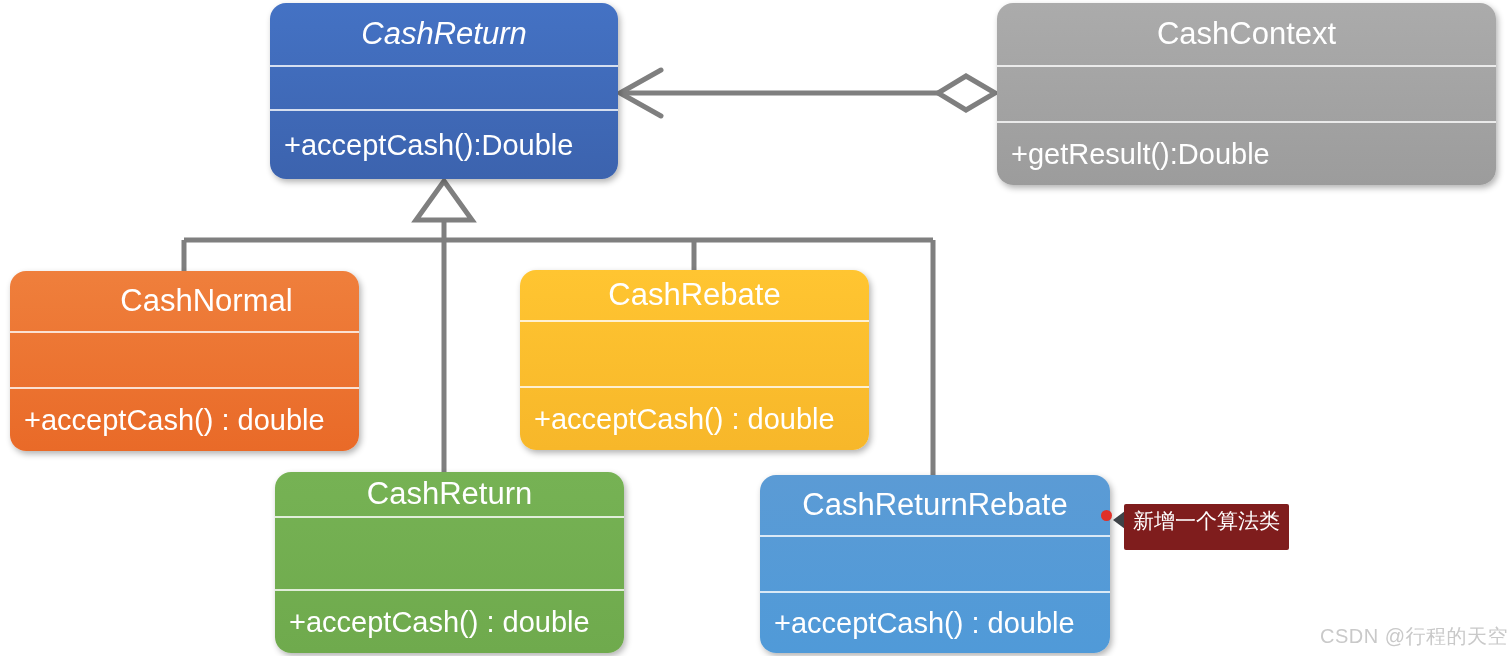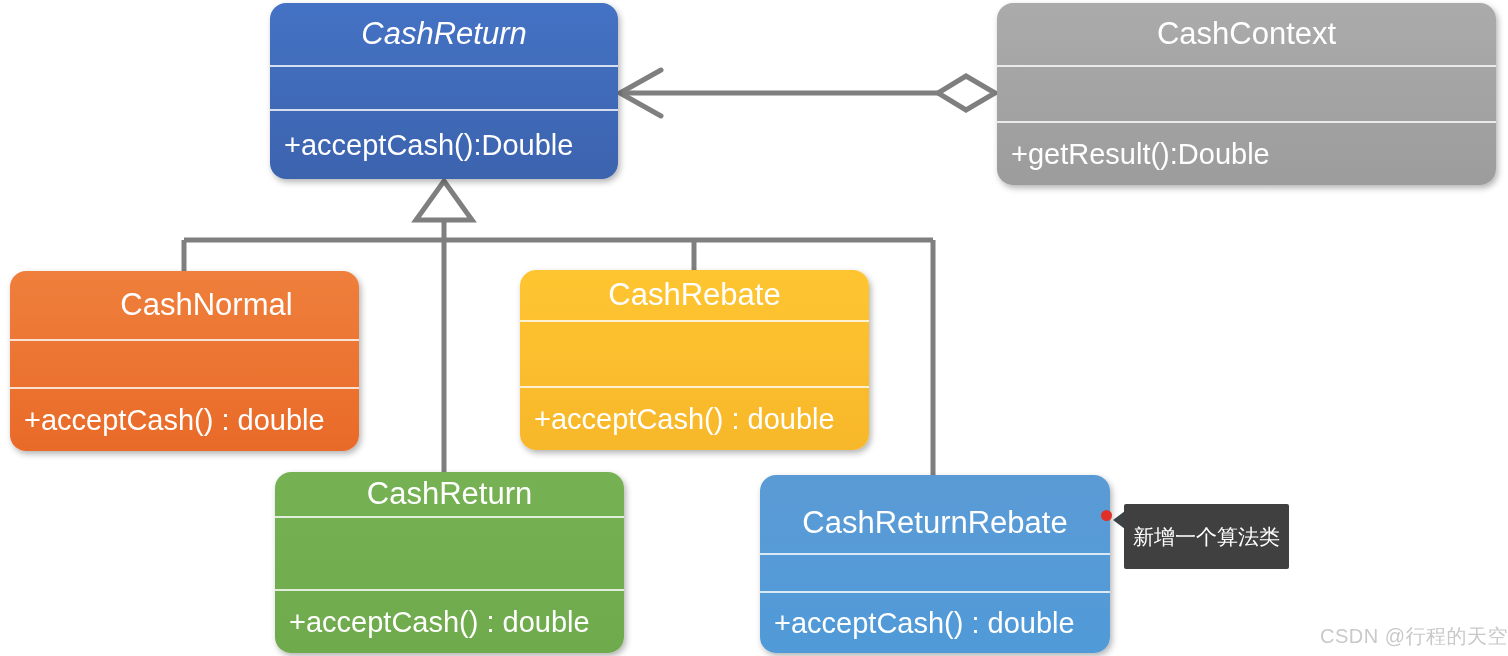--- a/index.html
+++ b/index.html
@@ -66,42 +66,42 @@
     left: 997px; top: 3px; width: 499px; height: 182px;
     background: linear-gradient(#ABABAB, #9C9C9C);
   }
   .c-cashcontext .uml-name { height: 62px; font-size: 31px; }
   .c-cashcontext .uml-ops { height: 62px; font-size: 29px; padding-left: 14px; }
 
   .c-cashnormal {
     left: 10px; top: 271px; width: 349px; height: 180px;
     background: linear-gradient(#EF7F3C, #E96A28);
   }
-  .c-cashnormal .uml-name { height: 68px; font-size: 31px; padding-left: 44px; }
+  .c-cashnormal .uml-name { height: 60px; font-size: 31px; padding-left: 44px; }
   .c-cashnormal .uml-ops { height: 62px; font-size: 29px; padding-left: 14px; }
 
   .c-cashrebate {
     left: 520px; top: 270px; width: 349px; height: 180px;
     background: linear-gradient(#FFC531, #F7B72A);
   }
   .c-cashrebate .uml-name { height: 50px; font-size: 31px; }
   .c-cashrebate .uml-ops { height: 62px; font-size: 29px; padding-left: 14px; }
 
   .c-cashreturn {
     left: 275px; top: 472px; width: 349px; height: 181px;
     background: linear-gradient(#76B254, #6FAA4D);
   }
   .c-cashreturn .uml-name { height: 44px; font-size: 31px; }
   .c-cashreturn .uml-ops { height: 62px; font-size: 29px; padding-left: 14px; }
 
   .c-cashreturnrebate {
     left: 760px; top: 475px; width: 350px; height: 178px;
     background: linear-gradient(#5B9BD5, #509AD8);
   }
-  .c-cashreturnrebate .uml-name { height: 60px; font-size: 31px; margin-top: 18px; }
+  .c-cashreturnrebate .uml-name { height: 60px; font-size: 31px; }
   .c-cashreturnrebate .uml-ops { height: 60px; font-size: 29px; padding-left: 14px; }
 
   
   #connectors {
     position: absolute;
     left: 0; top: 0;
     width: 1508px; height: 656px;
     pointer-events: none;
   }
 
@@ -109,26 +109,26 @@
   .callout-dot {
     position: absolute;
     left: 1101px; top: 510px;
     width: 11px; height: 11px;
     border-radius: 50%;
     background: #E03028;
   }
   .callout {
     position: absolute;
     left: 1124px; top: 504px;
-    height: 33px;
-    background: #404040;
+    height: 46px;
+    background: #7f1d1d;
     color: #FFFFFF;
     font-size: 21px;
     line-height: 33px;
-    padding: 16px 9px;
+    padding: 0 9px;
     white-space: nowrap;
     border-radius: 2px;
   }
   .callout-tail {
     position: absolute;
     left: 1113px; top: 511px;
     width: 0; height: 0;
     border-top: 9px solid transparent;
     border-bottom: 9px solid transparent;
     border-right: 12px solid #3D4247;

